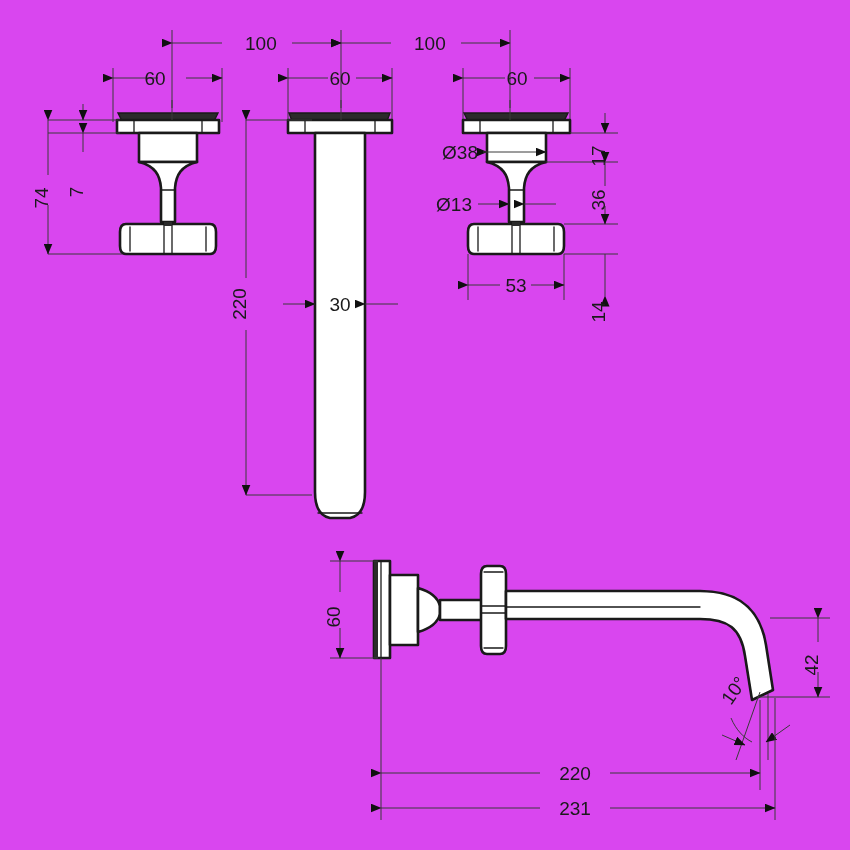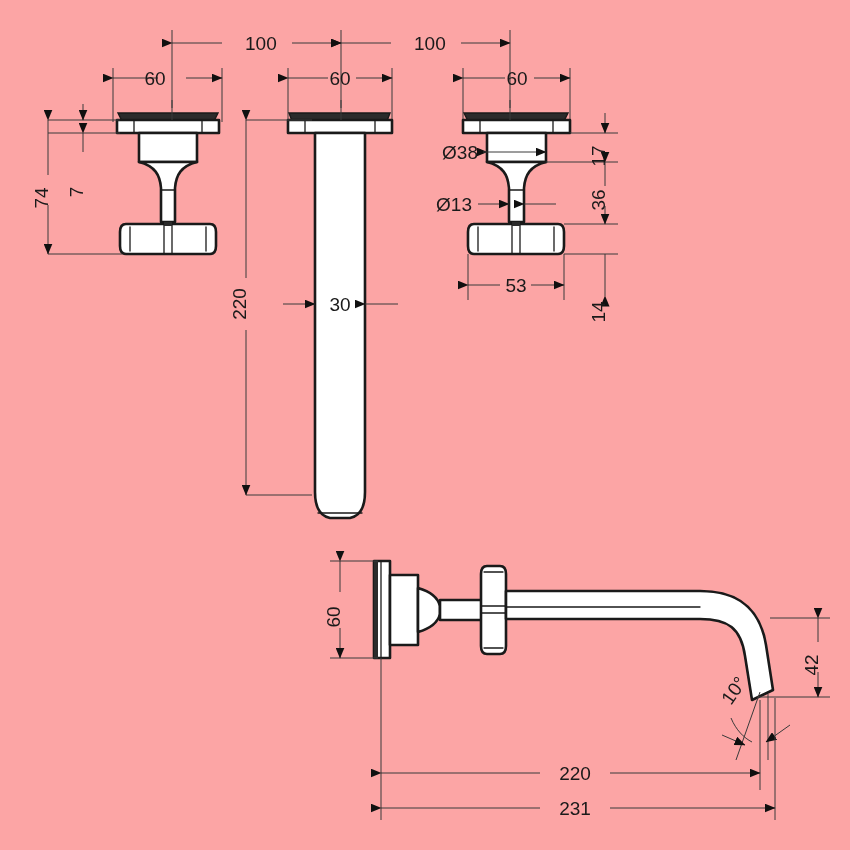--- a/index.html
+++ b/index.html
@@ -1,19 +1,19 @@
 <!DOCTYPE html>
 <html><head>
 <meta charset="utf-8">
 <style>
   html,body{margin:0;padding:0;background:#ffffff;}
   #stage{
     position:relative;
     width:850px;height:850px;
-    background:#fca5a5;
+    background:#d946ef;
     font-family:"Liberation Sans", sans-serif;
     overflow:hidden;
   }
   #stage svg{display:block;width:850px;height:850px;}
   .dimtext{
     font-family:"Liberation Sans", sans-serif;
     font-size:19px;
     fill:#1a1a1a;
   }
   .dimtext-rot{

